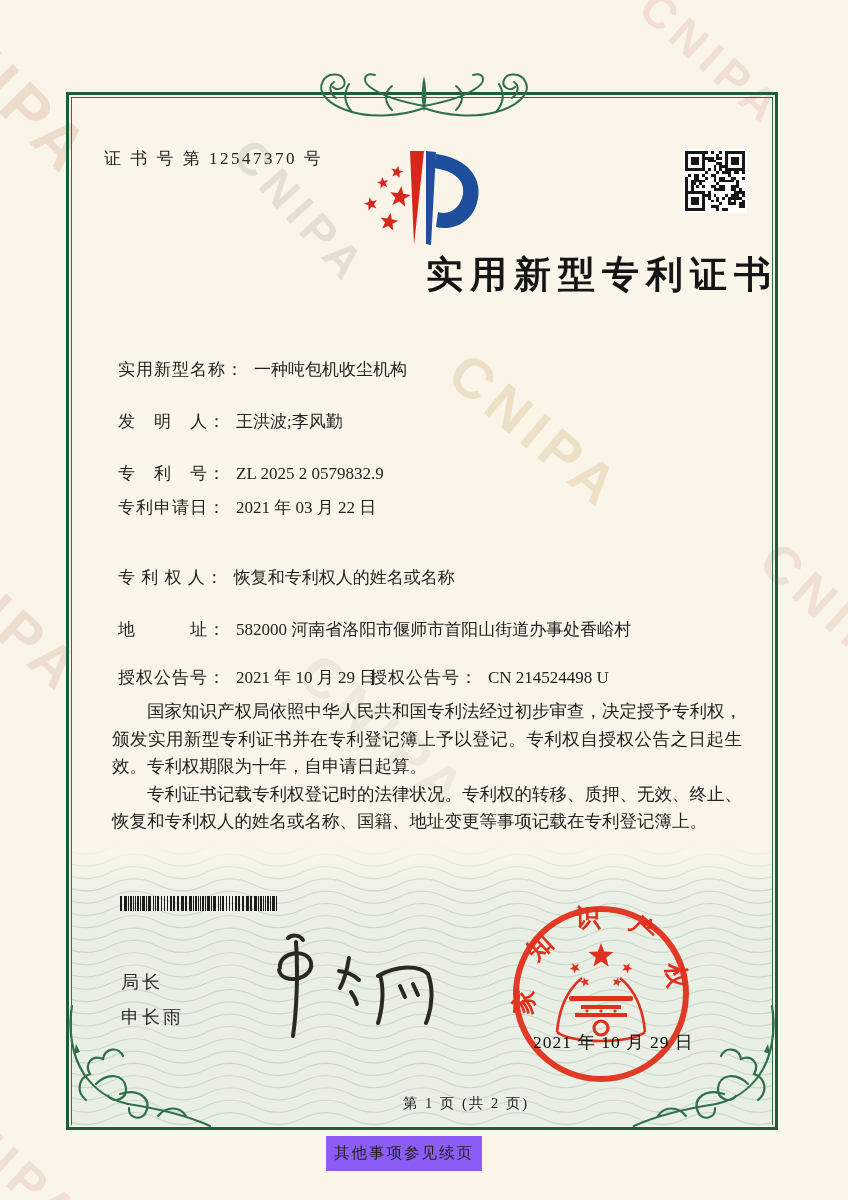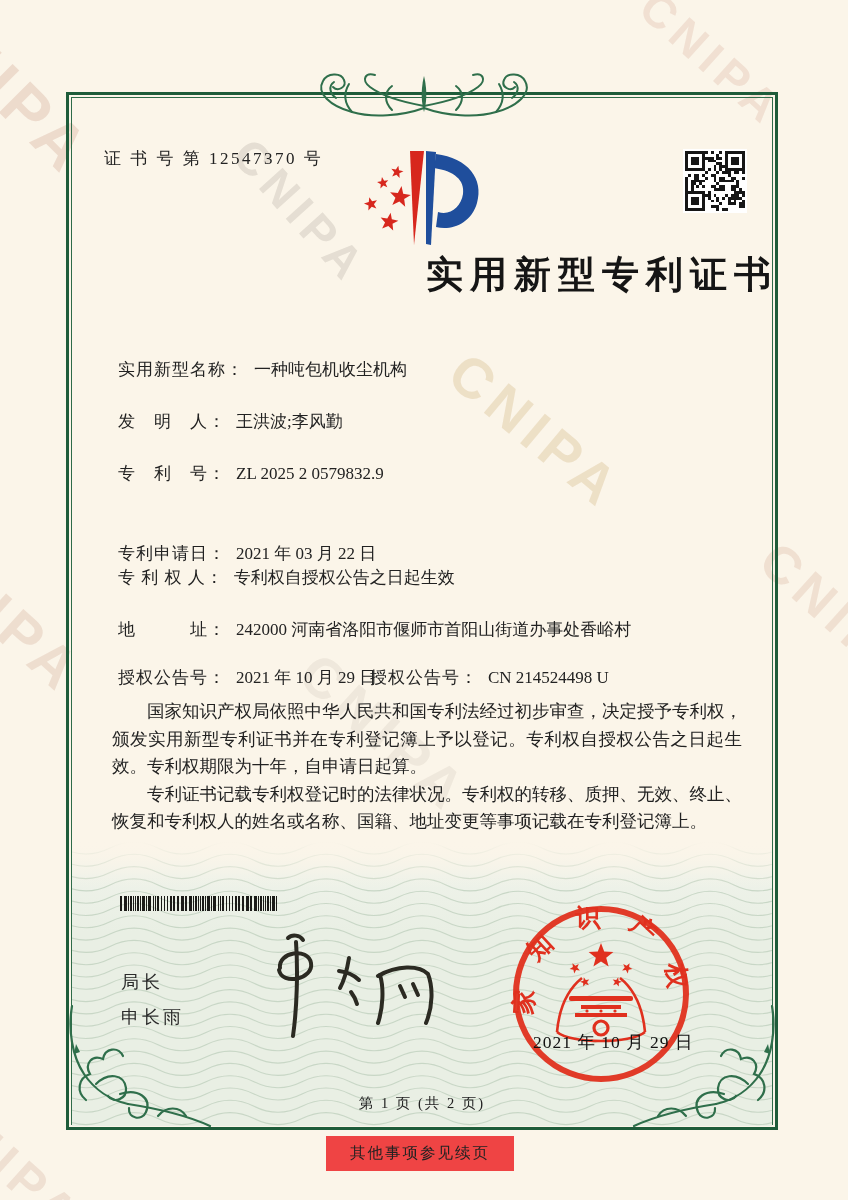--- a/index.html
+++ b/index.html
@@ -40,22 +40,22 @@
   .barcode i{display:block;background:#1b1b18;}
   .signer-title{position:absolute;left:121px;top:970px;font-size:18px;letter-spacing:3px;
                 font-family:"Liberation Sans","DejaVu Sans",sans-serif;color:#2a2a2a;z-index:3;}
   .signer-name{position:absolute;left:121px;top:1005px;font-size:18px;letter-spacing:3px;
                font-family:Liberation Mono, monospace;color:#2a2a2a;z-index:3;}
   .signature{position:absolute;left:252px;top:930px;z-index:3;}
   .seal{position:absolute;left:509px;top:902px;width:184px;height:184px;z-index:3;}
   .seal-date{position:absolute;left:533px;top:1030px;font-size:17.5px;letter-spacing:1px;
              color:#111;z-index:4;}
   .page-num{position:absolute;left:66px;top:1094px;width:712px;text-align:center;
-            font-size:14.5px;letter-spacing:2px;z-index:3;}
-  .cont-note{position:absolute;left:326px;top:1136px;background:#ef4444;padding:7px 24px;
+            font-size:14.5px;letter-spacing:2px;z-index:3;padding-left:44px;}
+  .cont-note{position:absolute;left:326px;top:1136px;background:#8b5cf6;padding:7px 8px;
              font-size:15.5px;letter-spacing:2px;z-index:3;}
   .ornament{position:absolute;z-index:3;}
 </style>
 </head>
 <body>
 
 <div id="wmLayer">
     <span class="wm" style="left: -55px; top: -25px; font-size: 64px; color: rgba(205, 160, 140, 0.3); transform: rotate(45deg);">CNIPA</span>
     <span class="wm" style="left: 665px; top: -20px; font-size: 46px; color: rgba(210, 165, 145, 0.25); transform: rotate(42deg);">CNIPA</span>
     <span class="wm" style="left: 262px; top: 128px; font-size: 46px; color: rgba(150, 140, 132, 0.22); transform: rotate(48deg);">CNIPA</span>
@@ -594,23 +594,23 @@
     <span></span>
     <span></span>
   </div>
 
 <div class="doc-title">实用新型专利证书</div>
 
 <div id="fields">
     <div class="field-row" style="top: 358px;"><span class="field-label">实用新型名称：</span><span class="field-value">一种吨包机收尘机构</span></div>
     <div class="field-row" style="top: 410px;"><span class="field-label">发　明　人：</span><span class="field-value">王洪波;李风勤</span></div>
     <div class="field-row" style="top: 462px;"><span class="field-label">专　利　号：</span><span class="field-value">ZL 2025 2 0579832.9</span></div>
-    <div class="field-row" style="top: 542px; text-align: center;"><span class="field-label">专利申请日：</span><span class="field-value">2021 年 03 月 22 日</span></div>
-    <div class="field-row" style="top: 566px;"><span class="field-label">专 利 权 人：</span><span class="field-value">专利权自授权公告之日起生效</span></div>
-    <div class="field-row" style="top: 618px;"><span class="field-label">地　　　址：</span><span class="field-value">242000 河南省洛阳市偃师市首阳山街道办事处香峪村</span></div>
+    <div class="field-row" style="top: 496px; text-align: center;"><span class="field-label">专利申请日：</span><span class="field-value">2021 年 03 月 22 日</span></div>
+    <div class="field-row" style="top: 566px;"><span class="field-label">专 利 权 人：</span><span class="field-value">恢复和专利权人的姓名或名称</span></div>
+    <div class="field-row" style="top: 618px;"><span class="field-label">地　　　址：</span><span class="field-value">582000 河南省洛阳市偃师市首阳山街道办事处香峪村</span></div>
     <div class="field-row" style="top: 666px;"><span class="field-label">授权公告号：</span><span class="field-value">2021 年 10 月 29 日</span><span class="extra-pair"><span class="field-label">授权公告号：</span><span class="field-value">CN 214524498 U</span></span></div>
   </div>
 
 <div class="body-text">
   <p>国家知识产权局依照中华人民共和国专利法经过初步审查，决定授予专利权，颁发实用新型专利证书并在专利登记簿上予以登记。专利权自授权公告之日起生效。专利权期限为十年，自申请日起算。</p>
   <p>专利证书记载专利权登记时的法律状况。专利权的转移、质押、无效、终止、恢复和专利权人的姓名或名称、国籍、地址变更等事项记载在专利登记簿上。</p>
 </div>
 
 <div class="barcode" id="barcode">
     <i style="width: 2px; margin-right: 2px;"></i>

